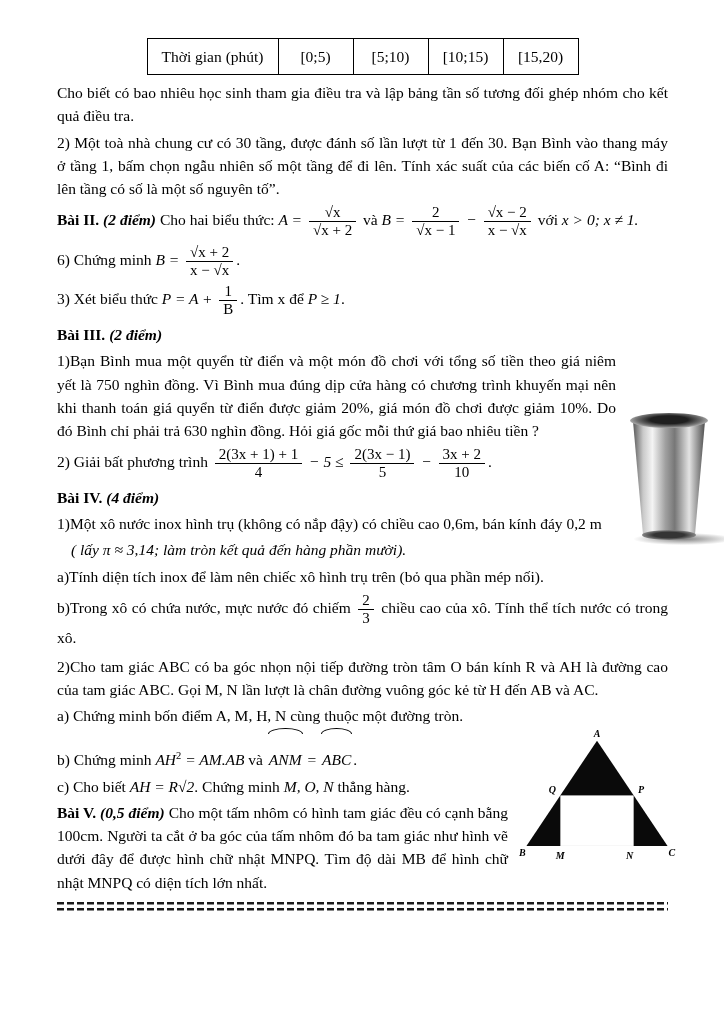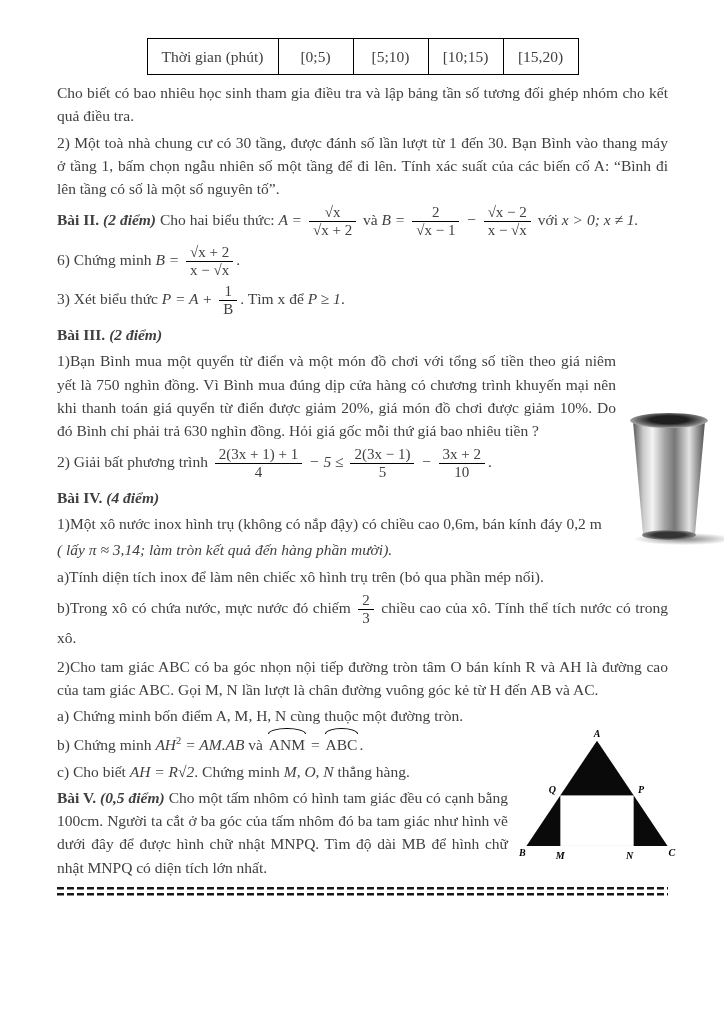--- a/index.html
+++ b/index.html
@@ -1,35 +1,35 @@
 <!DOCTYPE html>
 <html><head>
 <meta charset="utf-8">
 <style>
   html,body{margin:0;padding:0;background:#ffffff;}
   .page{
     width:725px;height:1024px;background:#ffffff;box-sizing:border-box;
     padding:36px 57px 0 57px;position:relative;overflow:hidden;
-    font-family:"Liberation Serif",serif;font-size:15.5px;line-height:1.5;color:#404040;
+    font-family:"Liberation Serif",serif;font-size:15.5px;line-height:1.5;color:#000000;
   }
   table.freq-table{border-collapse:collapse;margin:2px auto 6px auto;}
   table.freq-table td{border:1px solid #000;text-align:center;padding:5px 6px;height:25px;font-size:15.5px;}
   table.freq-table td.c0{width:118px;}
   table.freq-table td.cn{width:62px;}
   p{margin:0 0 3px 0;text-align:justify;}
   .mathline{margin:4px 0 5px 0;}
   .lbl{font-weight:bold;}
   .pts{font-weight:bold;font-style:italic;}
   .mi{font-style:italic;}
-  .note{font-style:italic;}
+  .note{font-style:italic;margin-left:14px;}
   .frac{display:inline-block;vertical-align:middle;text-align:center;line-height:1.12;margin:0 3px;font-size:15px;}
   .frac .num{display:block;border-bottom:1px solid #000;padding:0 4px;}
   .frac .den{display:block;padding:0 4px;}
   sup{font-size:0.68em;line-height:0;}
-  .ang{position:relative;display:inline-block;padding:3px 2px 0 2px;}
+  .ang{position:relative;display:inline-block;font-style:italic;padding:18px 2px 0 2px;}
   .ang::before{content:"";position:absolute;left:1px;right:1px;top:-2px;height:5px;
     border:1px solid #000;border-bottom:none;border-radius:100% 100% 0 0 / 200% 200% 0 0;}
   
   .bin{float:right;width:78px;height:132px;margin:64px -40px 6px 14px;position:relative;}
   .bin-shadow{position:absolute;bottom:0;left:4px;right:-16px;height:12px;
     background:radial-gradient(ellipse at 55% 50%,rgba(30,30,30,.55),rgba(0,0,0,0) 72%);}
   .bin-rim{position:absolute;top:0;left:0;right:0;height:15px;border-radius:50%;
     background:radial-gradient(ellipse at 50% 45%,#1f1f1f 34%,#6f6f6f 58%,#bdbdbd 76%,#474747 100%);}
   .bin-body{position:absolute;top:8px;left:3px;right:3px;bottom:10px;
     clip-path:polygon(0 0,100% 0,86% 100%,14% 100%);

